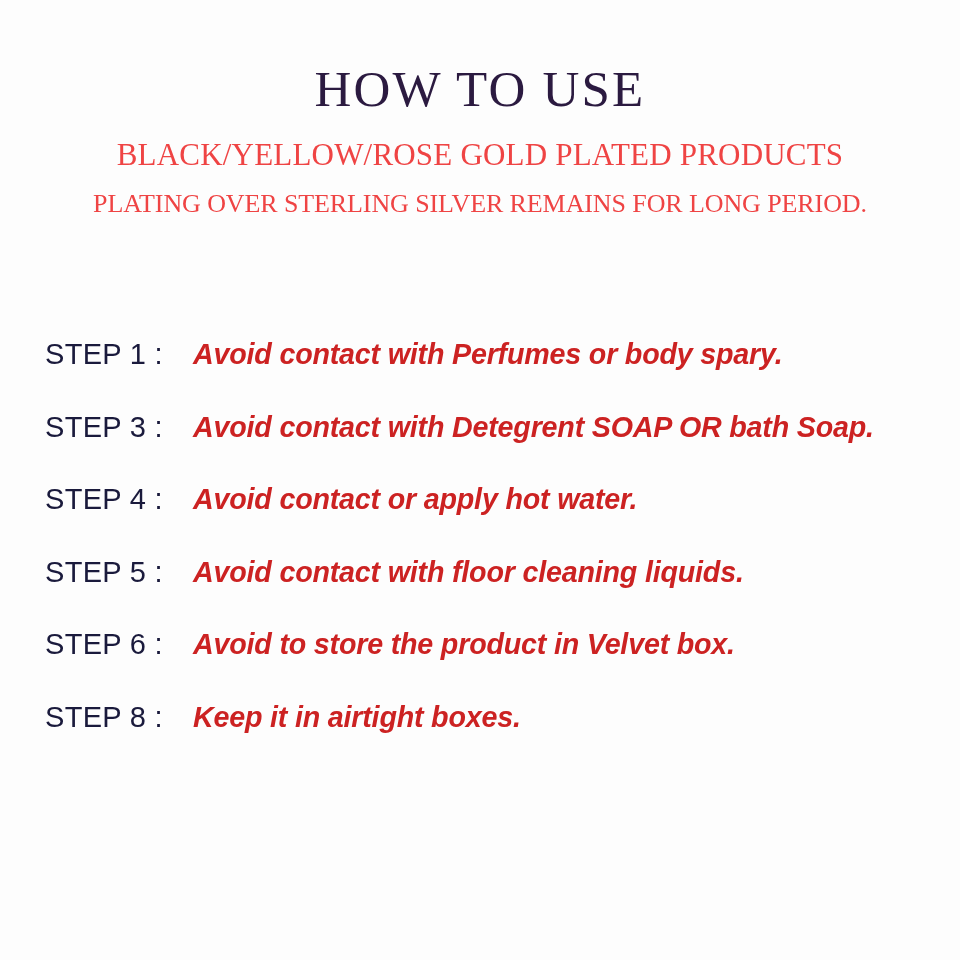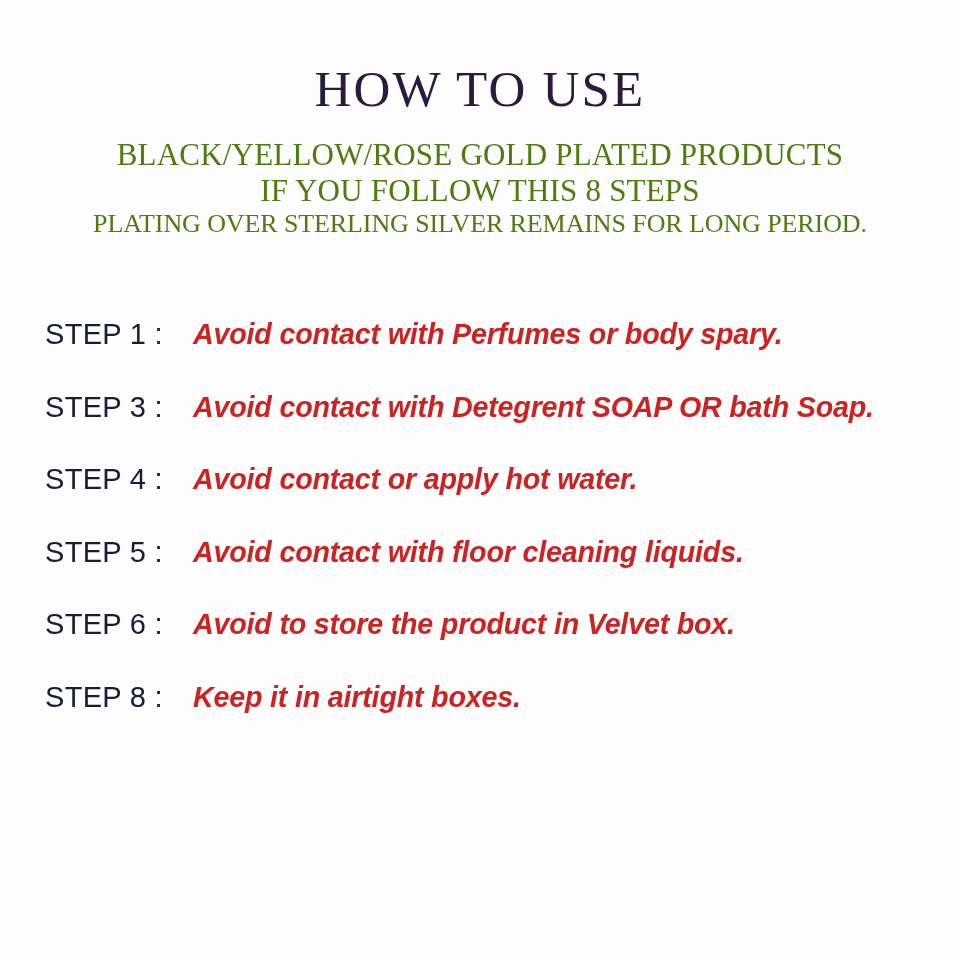--- a/index.html
+++ b/index.html
@@ -46,25 +46,25 @@
   }
 
   .subtitle-block {
     margin-top: 22px;
   }
 
   .subtitle-line {
     font-family: "Liberation Serif", "DejaVu Serif", serif;
     font-size: 31px;
     font-weight: 400;
-    color: #4d7c0f;
+    color: #ef4444;
     line-height: 1.16;
     letter-spacing: 0.2px;
     white-space: nowrap;
-    margin: 0;
+    margin: 16px;
   }
 
   .subtitle-line.l1 { font-size: 31px; }
   .subtitle-line.l2 { font-size: 31px; }
   .subtitle-line.l3 { font-size: 26px; letter-spacing: -0.1px; }
 
   
   .notice {
     position: absolute;
     top: 264px;
@@ -86,21 +86,21 @@
   .notice-rule {
     width: 492px;
     height: 3px;
     background: #c41c4e;
     margin-top: 4px;
   }
 
   
   .steps {
     position: absolute;
-    top: 320px;
+    top: 340px;
     left: 0;
     width: 960px;
   }
 
   .step-row {
     position: relative;
     height: 72.5px;
     white-space: nowrap;
   }
 
@@ -136,21 +136,20 @@
 </head>
 <body>
 
 <div class="page">
 
   <div class="header">
     <h1 class="main-title">HOW TO USE</h1>
 
     <div class="subtitle-block">
       <p class="subtitle-line l1">BLACK/YELLOW/ROSE GOLD PLATED PRODUCTS</p>
-      <p class="subtitle-line l2">IF YOU FOLLOW THIS 8 STEPS</p>
       <p class="subtitle-line l3">PLATING OVER STERLING SILVER REMAINS FOR LONG PERIOD.</p>
     </div>
   </div>
 
 
   <div class="steps">
 
     <div class="step-row">
       <span class="step-label">STEP 1 :</span>
       <span class="step-text">Avoid contact with Perfumes or body spary.</span>

